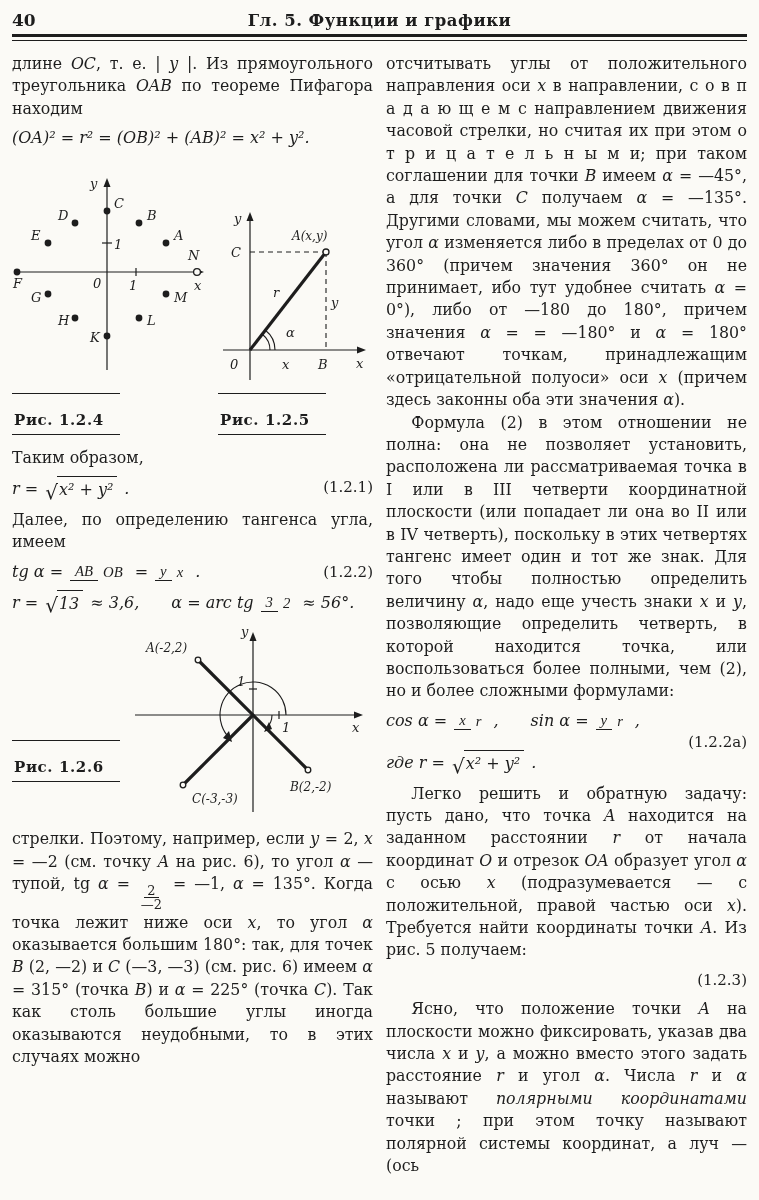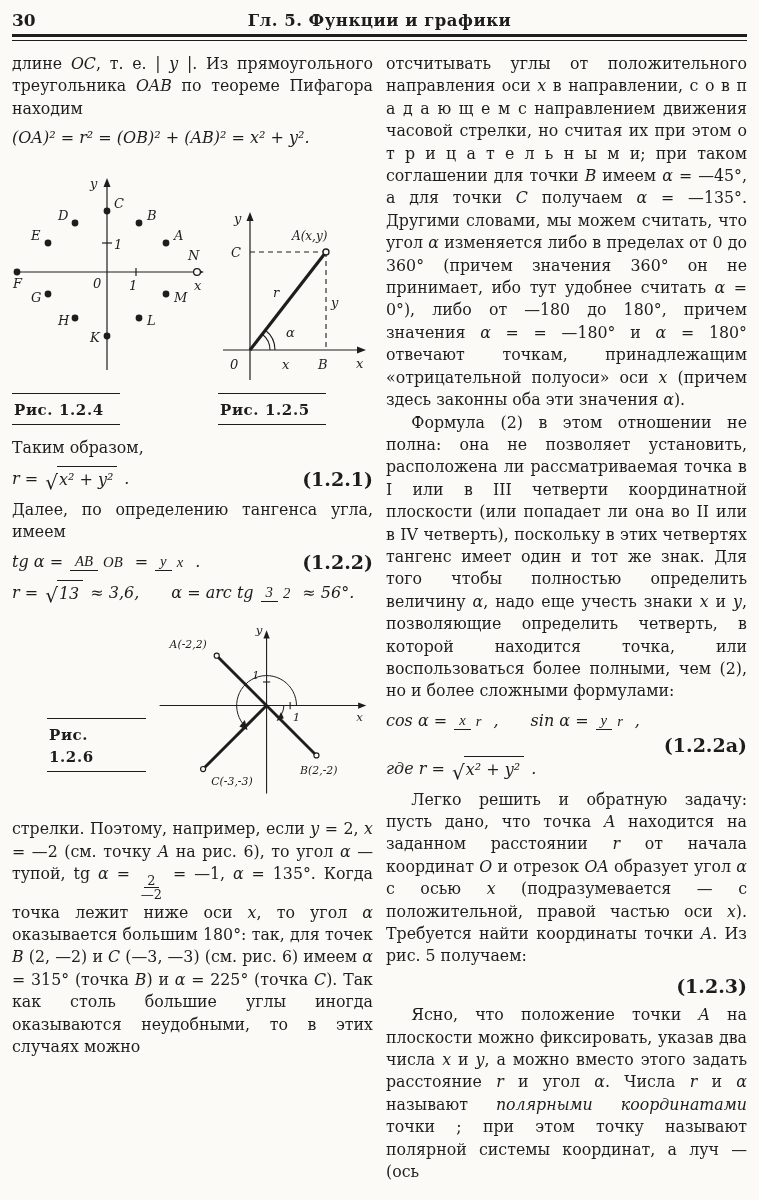--- a/index.html
+++ b/index.html
@@ -16,61 +16,61 @@
   .hdr .sp{width:60px;}
   .hdrule{height:3px;border-top:3px solid #1d1d1d;border-bottom:1px solid #1d1d1d;margin:4px 0 12px 0;}
   
   .cols{display:flex;gap:13px;}
   .col{width:361px;text-align:justify;font-size:15.8px;line-height:22.4px;}
   .col p{margin:0;}
   .col p.ind{text-indent:1.6em;}
   .col p.sp-after{margin-bottom:4px;}
   i{font-style:italic;}
   
-  .eqrow{display:flex;align-items:center;margin:7px 0;font-style:italic;font-size:16px;}
+  .eqrow{display:flex;margin:7px 0;font-style:italic;font-size:16px;}
   .eqbody{display:flex;align-items:center;flex-wrap:wrap;column-gap:7px;}
-  .eqtag{margin-left:auto;font-style:normal;font-weight:bold;font-size:19px;white-space:nowrap;}
+  .eqtag{margin-left:auto;font-style:normal;font-weight:normal;font-size:15px;white-space:nowrap;}
   .frac{display:inline-flex;flex-direction:row;align-items:center;line-height:1.12;font-size:0.92em;vertical-align:middle;font-family:Liberation Serif, serif;}
   .frac .num{border-bottom:1.3px solid currentColor;padding:0 5px 1px 5px;}
   .frac .den{padding:1px 5px 0 5px;}
   .ifrac{display:inline-flex;flex-direction:column;align-items:center;line-height:1.02;font-size:0.82em;vertical-align:-0.45em;}
   .ifrac span:first-child{border-bottom:1.1px solid currentColor;padding:0 3px;}
   .ifrac span:last-child{padding:0 3px;}
   .sqrt{display:inline-flex;align-items:stretch;}
   .sqrt .rad{font-style:normal;align-self:flex-end;line-height:1;font-size:1.25em;margin-right:-1px;}
   .sqrt .cand{border-top:1.4px solid currentColor;padding:2px 4px 0 2px;}
   .eq2a{display:flex;align-items:center;margin:7px 0;}
-  .eq2a .lines{display:flex;flex-direction:column;row-gap:24px;font-style:italic;font-size:16px;}
+  .eq2a .lines{display:flex;flex-direction:column;row-gap:18px;font-style:italic;font-size:16px;}
   .eqline{display:flex;align-items:center;column-gap:7px;}
   .gap{display:inline-block;width:18px;}
   
   .figrow{display:flex;justify-content:space-between;align-items:flex-end;margin:10px 0 12px 0;}
   .figbox{display:flex;flex-direction:column;}
   .figcap{font-weight:bold;font-size:15px;letter-spacing:0.6px;width:max-content;
           border-top:1.4px solid #1d1d1d;border-bottom:1.4px solid #1d1d1d;
-          padding:5px 16px 3px 2px;margin-top:8px;}
+          padding:15px 16px 3px 2px;margin-top:8px;}
   .fig126row{display:flex;align-items:flex-end;margin:6px 0 8px 0;}
-  .fig126row .figcap{margin-bottom:38px;margin-left:35px;}
+  .fig126row .figcap{margin-bottom:38px;}
   svg text{font-family:"DejaVu Serif","Liberation Serif",serif;font-style:italic;font-size:13px;fill:#1d1d1d;}
   svg text.small{font-size:12px;}
   svg .ax{stroke:#1d1d1d;stroke-width:1.2;fill:none;}
   svg .thick{stroke:#1d1d1d;stroke-width:3.2;fill:none;}
   svg .dash{stroke:#1d1d1d;stroke-width:1.1;fill:none;stroke-dasharray:5 4;}
   svg .arc{stroke:#1d1d1d;stroke-width:1.1;fill:none;}
   svg .pt{fill:#1d1d1d;}
   svg .ptopen{fill:#fbfaf6;stroke:#1d1d1d;stroke-width:1.3;}
   svg .ah{fill:#1d1d1d;}
 </style>
 </head>
 <body>
 
 <div class="page">
 
   <div class="hdr">
-    <span class="pn">30</span>
+    <span class="pn">40</span>
     <span class="rt">Гл. 5. Функции и графики</span>
     <span class="sp"></span>
   </div>
   <div class="hdrule"></div>
 
   <div class="cols">
 
     <div class="col">
 
       <p>длине <i>OC</i>, т. е. | <i>y</i> |. Из прямоугольного треугольника <i>OAB</i> по теореме Пифагора находим</p>

